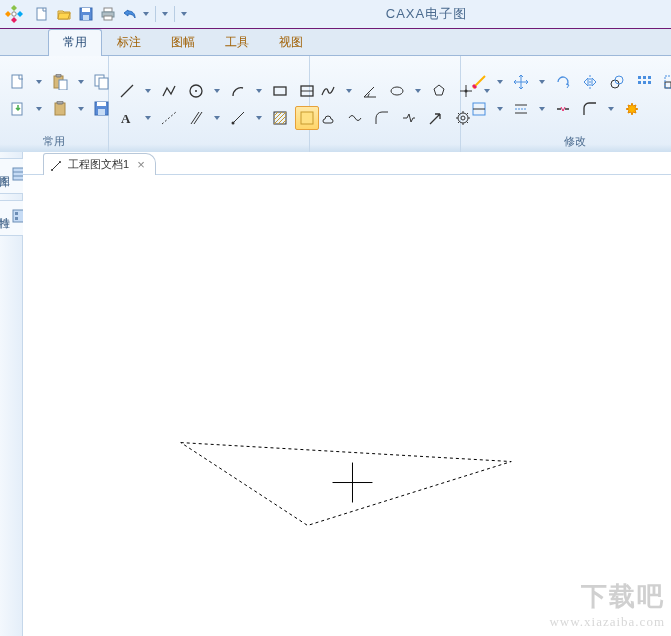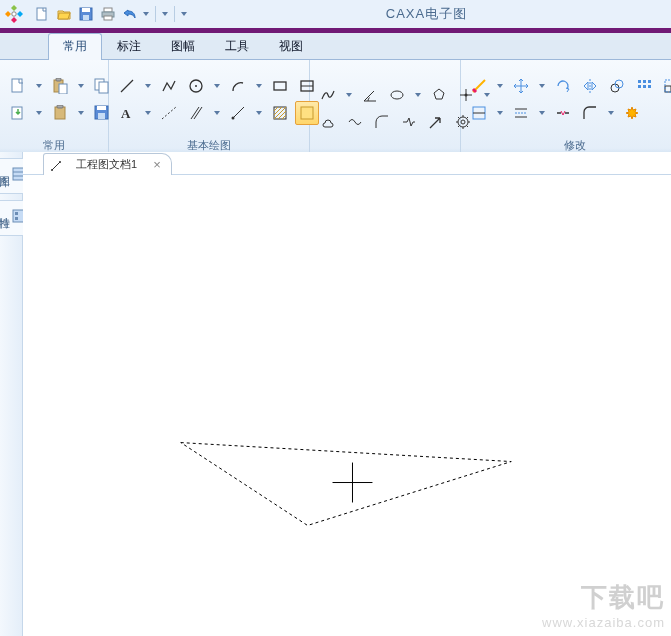--- a/index.html
+++ b/index.html
@@ -1,57 +1,57 @@
 <!DOCTYPE html>
 <html><head>
 <meta charset="utf-8">
 <style>
 html,body{margin:0;padding:0;font-family:"Microsoft YaHei","Segoe UI",sans-serif;font-size:12px;background:#fff;overflow:hidden}
 body{width:671px;height:636px;position:relative;background:#dfeaf5}
 
 
-.titlebar{height:28px;background:#e8f1fb;display:flex;align-items:center;border-bottom:5px solid #701a75}
+.titlebar{height:28px;background:#e8f1fb;display:flex;align-items:center;border-bottom:1px solid #701a75}
 .app-logo{width:28px;height:28px;display:flex;align-items:center;justify-content:center}
 .qat{display:flex;align-items:center;gap:2px;padding:0 4px}
 .qat .qicon{width:18px;height:18px;display:flex;align-items:center;justify-content:center;border:1px solid transparent;border-radius:2px}
 .qat .sep{width:1px;height:16px;background:#b8cde3;margin:0 3px}
 .qat .dd{width:8px;height:18px;display:flex;align-items:center;justify-content:center;color:#5a7aa3}
 .app-title{flex:1;text-align:center;color:#4a6a8e;font-size:13px;letter-spacing:1px;padding-right:10px}
 
 
 .tabstrip{height:26px;background:#dfeaf5;display:flex;align-items:flex-end;padding-left:48px;gap:0;border-bottom:1px solid #9db8d9}
-.rtab{padding:4px 14px 5px;color:#0f172a;border:1px solid transparent;border-bottom:none;cursor:pointer;position:relative;top:1px}
+.rtab{padding:4px 14px 5px;color:#a16207;border:1px solid transparent;border-bottom:none;cursor:pointer;position:relative;top:1px}
 .rtab.active{background:#f3f8fd;border-color:#9db8d9;border-radius:3px 3px 0 0;color:#2b4f7a;font-weight:500}
 
 
 .ribbon{height:96px;background:linear-gradient(#f6fafe,#e4eef9 92%,#cddff0);display:flex;border-bottom:1px solid #9db8d9}
 .rgroup{border-right:1px solid #c5d7ea;display:flex;flex-direction:column}
 .rgroup .body{flex:1;display:flex;align-items:center;padding:4px 6px;gap:3px}
 .rgroup .label{height:16px;text-align:center;color:#4a6a8e;font-size:11px;padding-bottom:2px}
 .col{display:flex;flex-direction:column;gap:3px}
 .row{display:flex;gap:3px;align-items:center}
 .ibtn{width:22px;height:22px;display:flex;align-items:center;justify-content:center;border:1px solid transparent;border-radius:2px;cursor:pointer;position:relative}
 .ibtn.sel{border-color:#e6a13a;background:linear-gradient(#ffe9a8,#ffd66b)}
 .splitdd{width:10px;height:22px;display:flex;align-items:center;justify-content:center;border:1px solid transparent;border-radius:2px;cursor:pointer}
 
 
 .workwrap{position:absolute;left:0;right:0;top:152px;bottom:0;background:#dfeaf5;display:flex}
 .sidepanel{width:22px;background:linear-gradient(90deg,#f3f8fd,#e4eef9);border-right:1px solid #c5d7ea;padding-top:6px;display:flex;flex-direction:column;gap:6px;align-items:center}
 .sidetab{writing-mode:vertical-rl;padding:8px 2px;border:1px solid #c5d7ea;background:#f6fafe;color:#4a6a8e;font-size:11px;border-radius:2px;cursor:pointer}
 .sidetab .sicon{width:14px;height:14px;margin-bottom:4px}
 .docarea{flex:1;background:#fff;position:relative;display:flex;flex-direction:column}
 .doctabs{height:22px;border-bottom:1px solid #c5d7ea;display:flex;align-items:flex-end;background:#fff}
-.doctab{height:21px;border:1px solid #b8c8da;border-bottom:none;border-radius:3px 10px 0 0;background:#fff;display:flex;align-items:center;padding:0 8px 0 6px;gap:14px;margin-left:20px;position:relative;top:1px}
+.doctab{height:21px;border:1px solid #b8c8da;border-bottom:none;border-radius:3px 10px 0 0;background:#fff;display:flex;align-items:center;padding:0 8px 0 6px;gap:6px;margin-left:20px;position:relative;top:1px}
 .doctab .dicon{width:12px;height:12px}
 .doctab .dtxt{color:#333;font-size:11px}
 .doctab .dclose{color:#888;font-size:13px;cursor:pointer;padding:0 2px}
 .canvas{flex:1;position:relative;background:#fff}
 
 
-.wm{position:absolute;right:6px;bottom:6px;text-align:right;color:#ccc;font-family:Liberation Sans, sans-serif;pointer-events:none}
+.wm{position:absolute;right:6px;bottom:6px;text-align:right;color:#ccc;font-family:Liberation Serif, serif;pointer-events:none}
 .wm .w1{font-size:26px;font-weight:bold;letter-spacing:2px;color:#d0d0d0}
 .wm .w2{font-size:13px;color:#d8d8d8;letter-spacing:1px}
 
 svg{display:block}
 </style>
 </head>
 <body>
 
 <div class="titlebar">
   <div class="app-logo">
@@ -293,21 +293,20 @@
               </svg>
             </div>
         <div class="ibtn sel">
               <svg width="16" height="16">
                 <rect x="2" y="2" width="12" height="12" fill="#ffe082" stroke="#c79a2e"></rect>
               </svg>
             </div>
       </div>
     </div>
       </div>
-    <div class="label">基本绘图</div>
   </div>
 
   <div class="rgroup" style="width:150px">
     <div class="body">
         <div class="col">
       <div class="row">
         <div class="ibtn">
               <svg width="16" height="16">
                 <path d="M2 12q4-10 6-4t6-4" fill="none" stroke="#333" stroke-width="1.2"></path>
               </svg>

